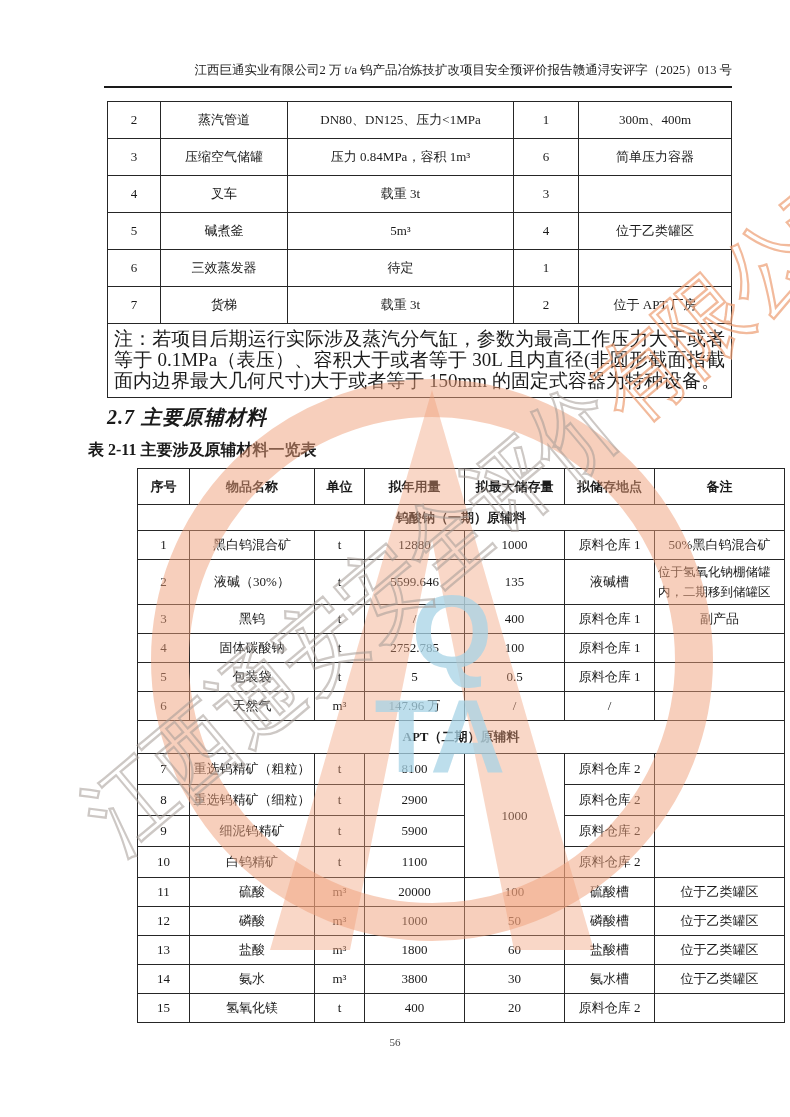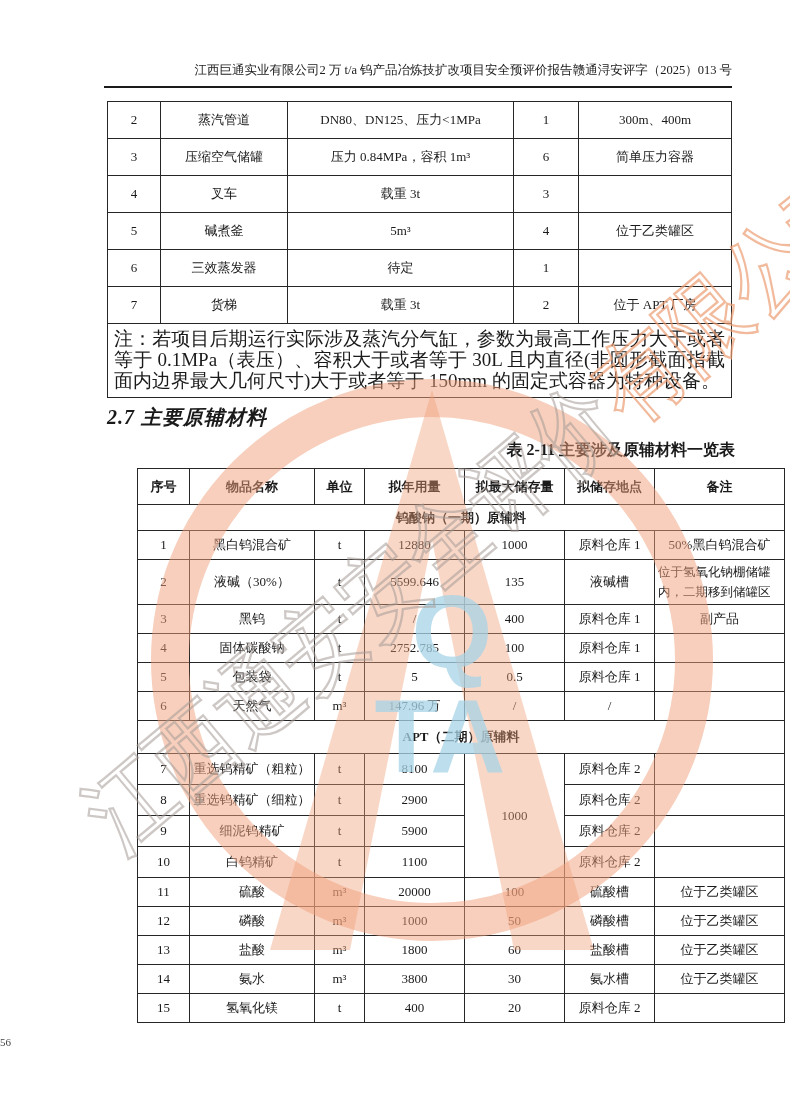--- a/index.html
+++ b/index.html
@@ -33,25 +33,25 @@
   .mat-table tr.tall td { height:40px; }
   .mat-table tr.mid td { height:31px; }
   td.remark-left { text-align:left; font-size:12.5px; line-height:20px; padding:2px 3px; }
   
   .section-heading {
     position:absolute; left:107px; top:404px;
     font-size:20px; font-weight:bold; font-style:italic; letter-spacing:1px;
   }
   .table-title {
     position:absolute; left:88px; width:647px; top:440px;
-    text-align:right; font-size:16px; font-weight:bold;
+    text-align:left; font-size:16px; font-weight:bold;
   }
   .page-number {
     position:absolute; left:0; width:100%; top:1036px;
-    font-size:11px; color:#454545;
+    text-align:center; font-size:11px; color:#454545;
   }
   
   .watermark {
     position:absolute; left:0; top:0; z-index:3; pointer-events:none;
   }
   .content { position:relative; z-index:1; }
 </style>
 </head>
 <body>
 

